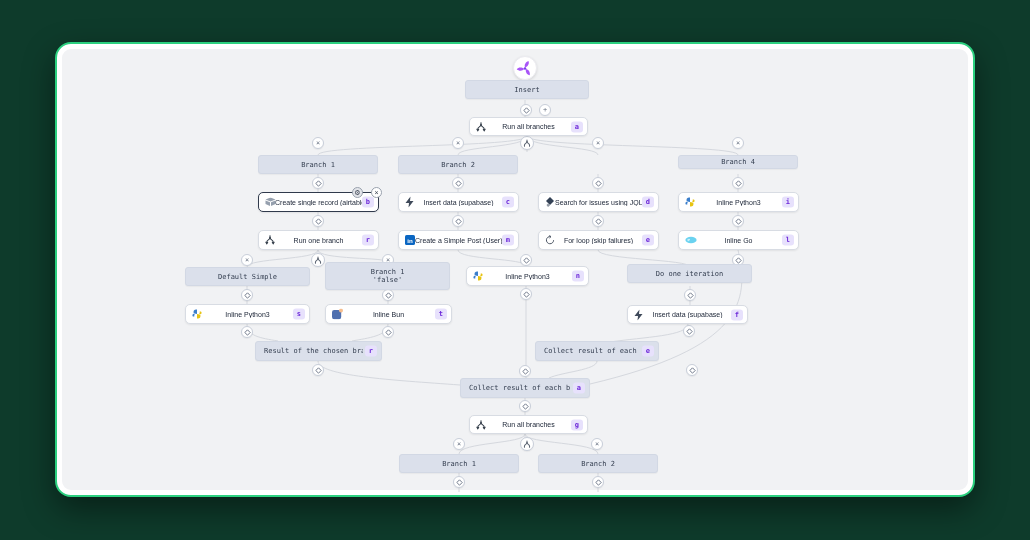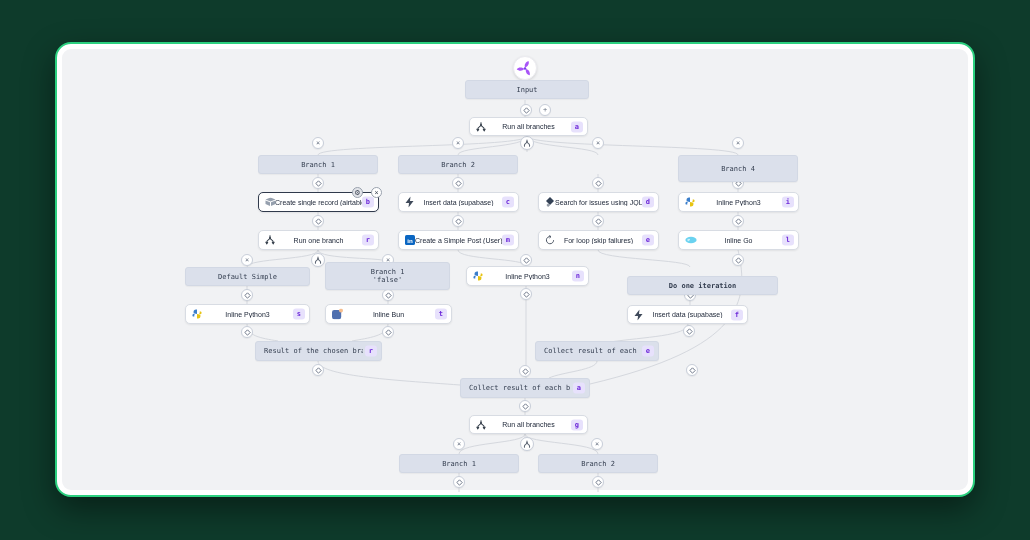--- a/index.html
+++ b/index.html
@@ -338,42 +338,42 @@
             <g transform="translate(9,9.5)" fill="#a855f7">
               <path d="M0 -1 C3 -2 4.5 -5 3.5 -7.5 C0.5 -6.5 -1 -3.5 0 -1 Z"></path>
               <path transform="rotate(120)" d="M0 -1 C3 -2 4.5 -5 3.5 -7.5 C0.5 -6.5 -1 -3.5 0 -1 Z"></path>
               <path transform="rotate(240)" d="M0 -1 C3 -2 4.5 -5 3.5 -7.5 C0.5 -6.5 -1 -3.5 0 -1 Z"></path>
               <circle r="1.3" fill="#7c3aed"></circle>
             </g>
           </svg>
         </span>
       </div>
       <div class="node label" style="left: 408px; top: 36px; width: 124px; height: 19px;">
-        <span class="lbl">Input</span>
+        <span class="lbl">Insert</span>
       </div>
       <div class="node action" style="left: 412px; top: 73px; width: 119px; height: 19px;">
         <span class="nicon" style="display: flex;">
           <svg width="10" height="11" viewBox="0 0 10 11" fill="none" stroke="#2f3945" stroke-width="1.1" stroke-linecap="round">
             <path d="M5 1.2 V3"></path>
             <path d="M5 3 C5 5.6 1.8 5.2 1.8 7.6 V8.4"></path>
             <path d="M5 3 C5 5.6 8.2 5.2 8.2 7.6 V8.4"></path>
             <path d="M0.9 7.8 L1.8 9.3 L2.7 7.8"></path>
             <path d="M7.3 7.8 L8.2 9.3 L9.1 7.8"></path>
           </svg>
         </span>
         <span class="lbl">Run all branches</span>
         <span class="badge">a</span>
       </div>
       <div class="node label" style="left: 201px; top: 111px; width: 120px; height: 19px;">
         <span class="lbl">Branch 1</span>
       </div>
       <div class="node label" style="left: 341px; top: 111px; width: 120px; height: 19px;">
         <span class="lbl">Branch 2</span>
       </div>
-      <div class="node label" style="left: 621px; top: 111px; width: 120px; height: 27px;">
+      <div class="node label" style="left: 621px; top: 111px; width: 120px; height: 14px;">
         <span class="lbl">Branch 4</span>
       </div>
       <div class="node action selected" style="left: 201px; top: 148px; width: 121px; height: 20px;">
         <span class="nicon" style="display: flex;">
           <svg width="11" height="9" viewBox="0 0 11 9">
             <g fill="#96a0ae">
               <path d="M5.5 0 L10.5 2 L5.5 4 L0.5 2 Z"></path>
               <path d="M0.5 3 L5 4.8 L5 8.5 L0.5 6.5 Z"></path>
               <path d="M10.5 3 L6 4.8 L6 8.5 L10.5 6.5 Z"></path>
             </g>
@@ -468,21 +468,21 @@
       <div class="node action" style="left: 409px; top: 222px; width: 123px; height: 20px;">
         <span class="nicon" style="display: flex;">
           <svg width="10" height="10" viewBox="0 0 10 10">
             <path d="M5 0.4 C1.6 0.4 1.6 1.9 1.6 2.9 V4.6 H5 V5 H1.1 C0.2 5 0.2 7.6 1.1 7.6 H2.3 V6.2 C2.3 5.4 3 4.7 3.8 4.7 L5 4.6 Z" fill="#3b7ecb"></path>
             <path d="M5 9.6 C8.4 9.6 8.4 8.1 8.4 7.1 V5.4 H5 V5 H8.9 C9.8 5 9.8 2.4 8.9 2.4 H7.7 V3.8 C7.7 4.6 7 5.3 6.2 5.3 L5 5.4 Z" fill="#e7c412"></path>
           </svg>
         </span>
         <span class="lbl">Inline Python3</span>
         <span class="badge">n</span>
       </div>
-      <div class="node label" style="left: 570px; top: 232px; width: 151px; height: 19px; font-weight: bold;">
+      <div class="node label" style="left: 570px; top: 220px; width: 125px; height: 19px;">
         <span class="lbl">Do one iteration</span>
       </div>
       <div class="node action" style="left: 128px; top: 260px; width: 125px; height: 20px;">
         <span class="nicon" style="display: flex;">
           <svg width="10" height="10" viewBox="0 0 10 10">
             <path d="M5 0.4 C1.6 0.4 1.6 1.9 1.6 2.9 V4.6 H5 V5 H1.1 C0.2 5 0.2 7.6 1.1 7.6 H2.3 V6.2 C2.3 5.4 3 4.7 3.8 4.7 L5 4.6 Z" fill="#3b7ecb"></path>
             <path d="M5 9.6 C8.4 9.6 8.4 8.1 8.4 7.1 V5.4 H5 V5 H8.9 C9.8 5 9.8 2.4 8.9 2.4 H7.7 V3.8 C7.7 4.6 7 5.3 6.2 5.3 L5 5.4 Z" fill="#e7c412"></path>
           </svg>
         </span>
         <span class="lbl">Inline Python3</span>

